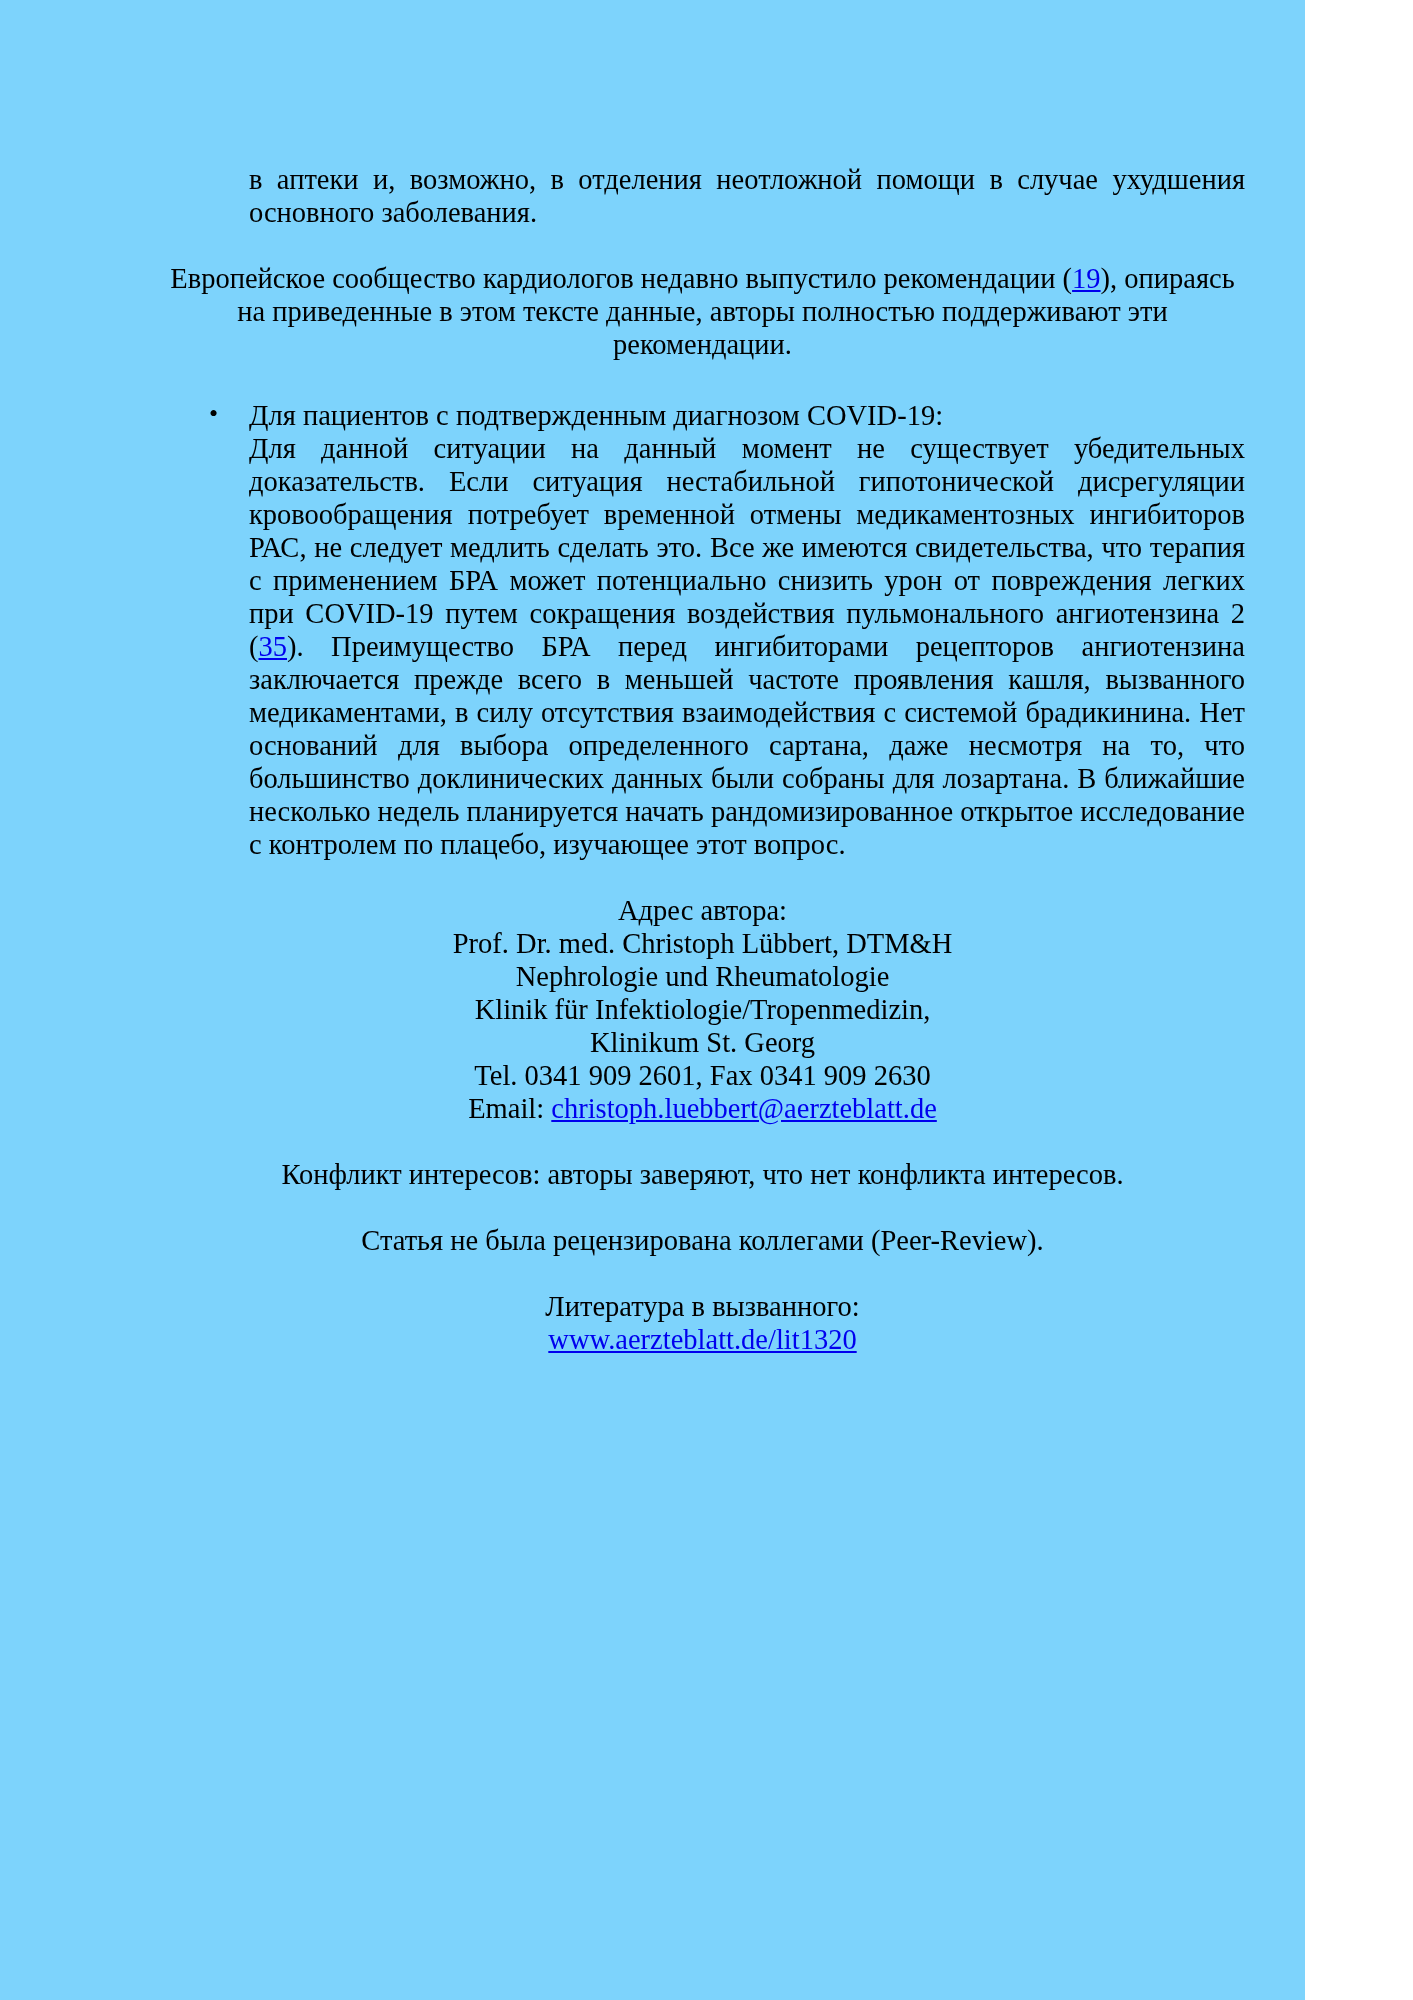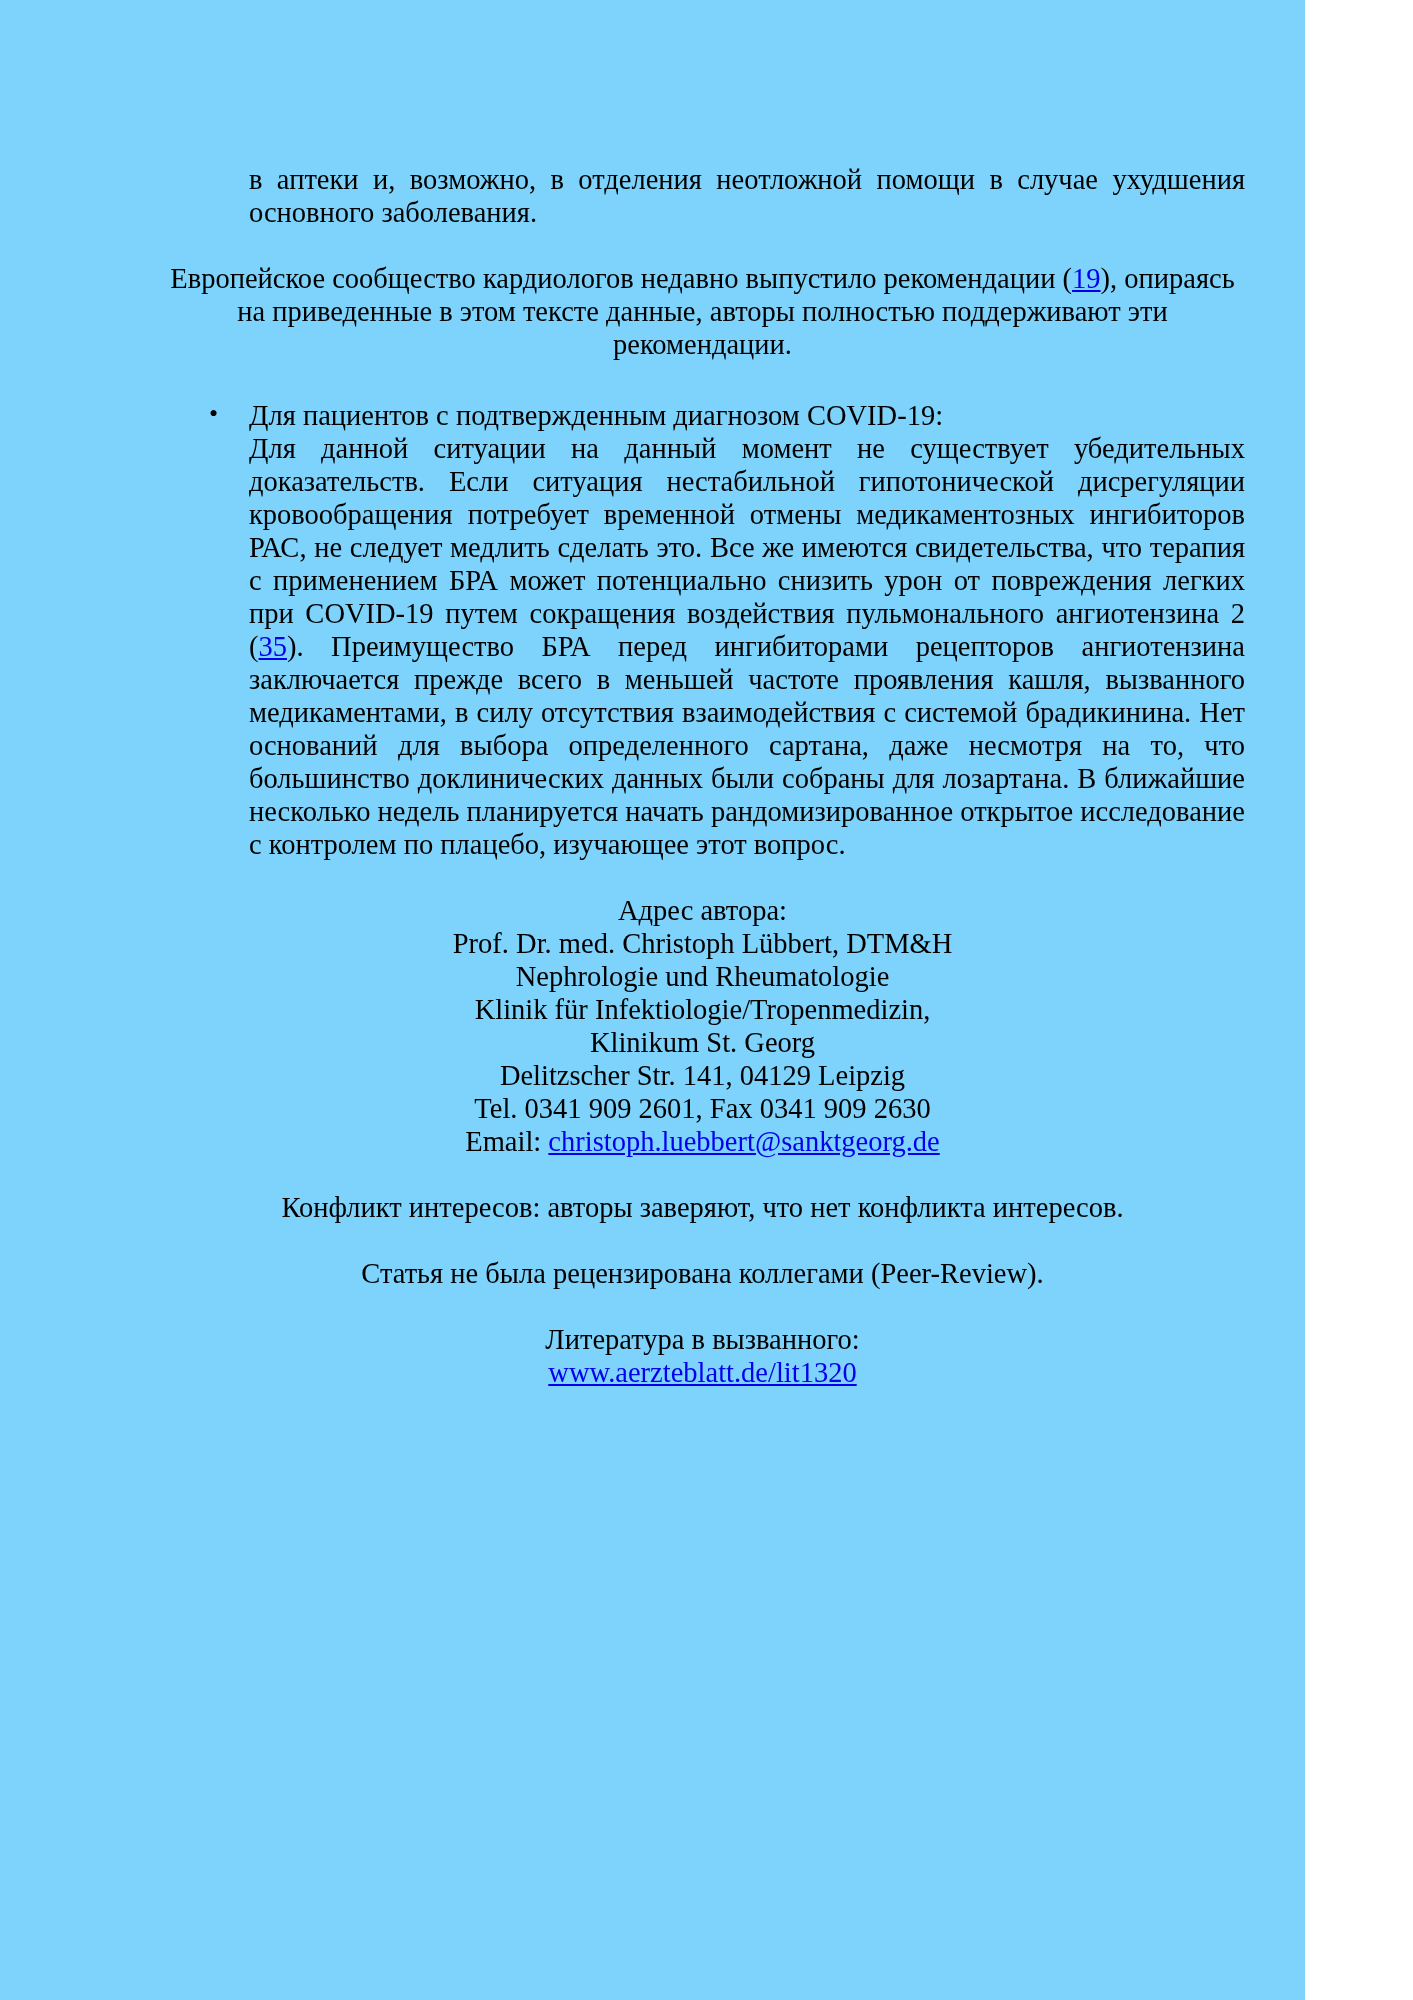--- a/index.html
+++ b/index.html
@@ -71,24 +71,23 @@
         </p>
       </div>
     </div>
 
     <div class="gap1">
       <p class="address-line">Адрес автора:</p>
       <p class="address-line">Prof. Dr. med. Christoph Lübbert, DTM&amp;H</p>
       <p class="address-line">Nephrologie und Rheumatologie</p>
       <p class="address-line">Klinik für Infektiologie/Tropenmedizin,</p>
       <p class="address-line">Klinikum St. Georg</p>
-      <p class="address-line">Delitzscher Str. 141, 04129 Leipzig</p>
       <p class="address-line">Tel. 0341 909 2601, Fax 0341 909 2630</p>
       <p class="address-line">
-        <span>Email: </span><a class="link">christoph.luebbert@sanktgeorg.de</a>
+        <span>Email: </span><a class="link">christoph.luebbert@aerzteblatt.de</a>
       </p>
     </div>
 
     <p class="gap1">
       <span>Конфликт интересов: авторы заверяют, что нет конфликта интересов.</span>
     </p>
 
     <p class="gap1">
       <span>Статья не была рецензирована коллегами (Peer-Review).</span>
     </p>

